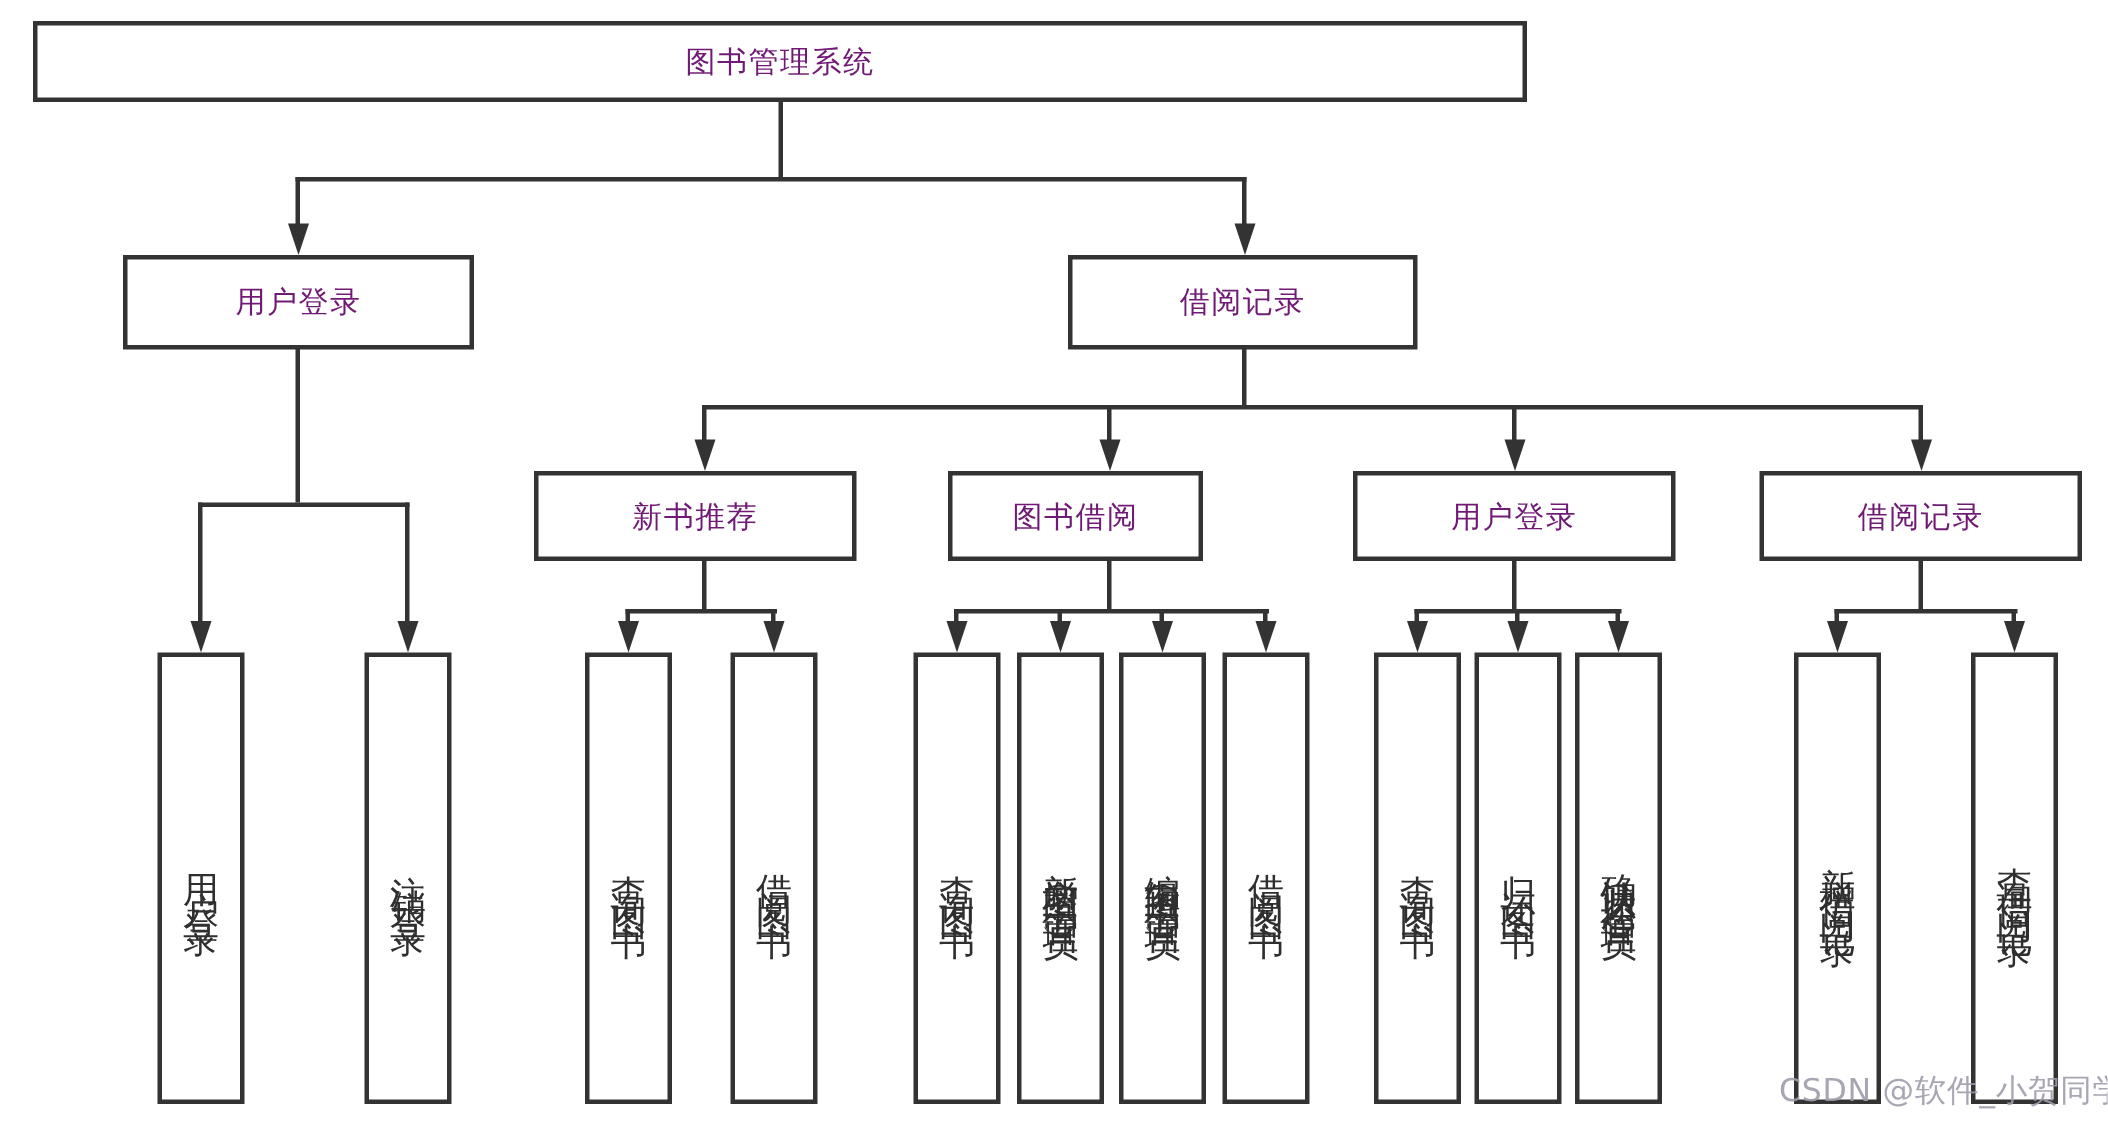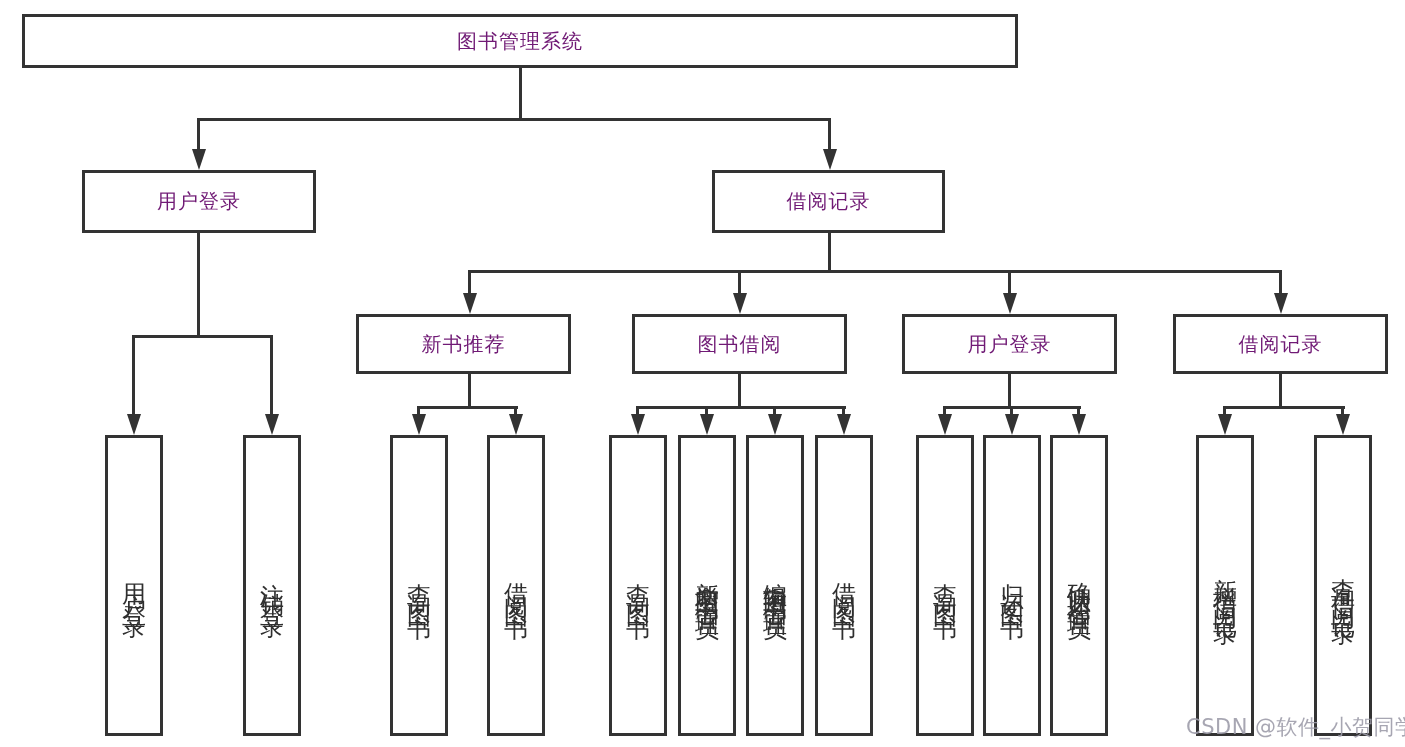--- a/index.html
+++ b/index.html
@@ -112,21 +112,21 @@
   <div class="line" style="left:738px; top:270px; width:3px; height:26px;"></div>
   <div class="arrow" style="left:733px; top:293px;"></div>
   <div class="line" style="left:1008px; top:270px; width:3px; height:26px;"></div>
   <div class="arrow" style="left:1003px; top:293px;"></div>
   <div class="line" style="left:1279px; top:270px; width:3px; height:26px;"></div>
   <div class="arrow" style="left:1274px; top:293px;"></div>
 
   <div class="box" style="left:356px; top:314px; width:215px; height:60px;">
     <span>新书推荐</span>
   </div>
-  <div class="box" style="left:632px; top:314px; width:215px; height:60px;">
+  <div class="box" style="left:632px; top:314px; width:170px; height:60px;">
     <span>图书借阅</span>
   </div>
   <div class="box" style="left:902px; top:314px; width:215px; height:60px;">
     <span>用户登录</span>
   </div>
   <div class="box" style="left:1173px; top:314px; width:215px; height:60px;">
     <span>借阅记录</span>
   </div>
 
   <div class="line" style="left:468px; top:373px; width:3px; height:35px;"></div>

